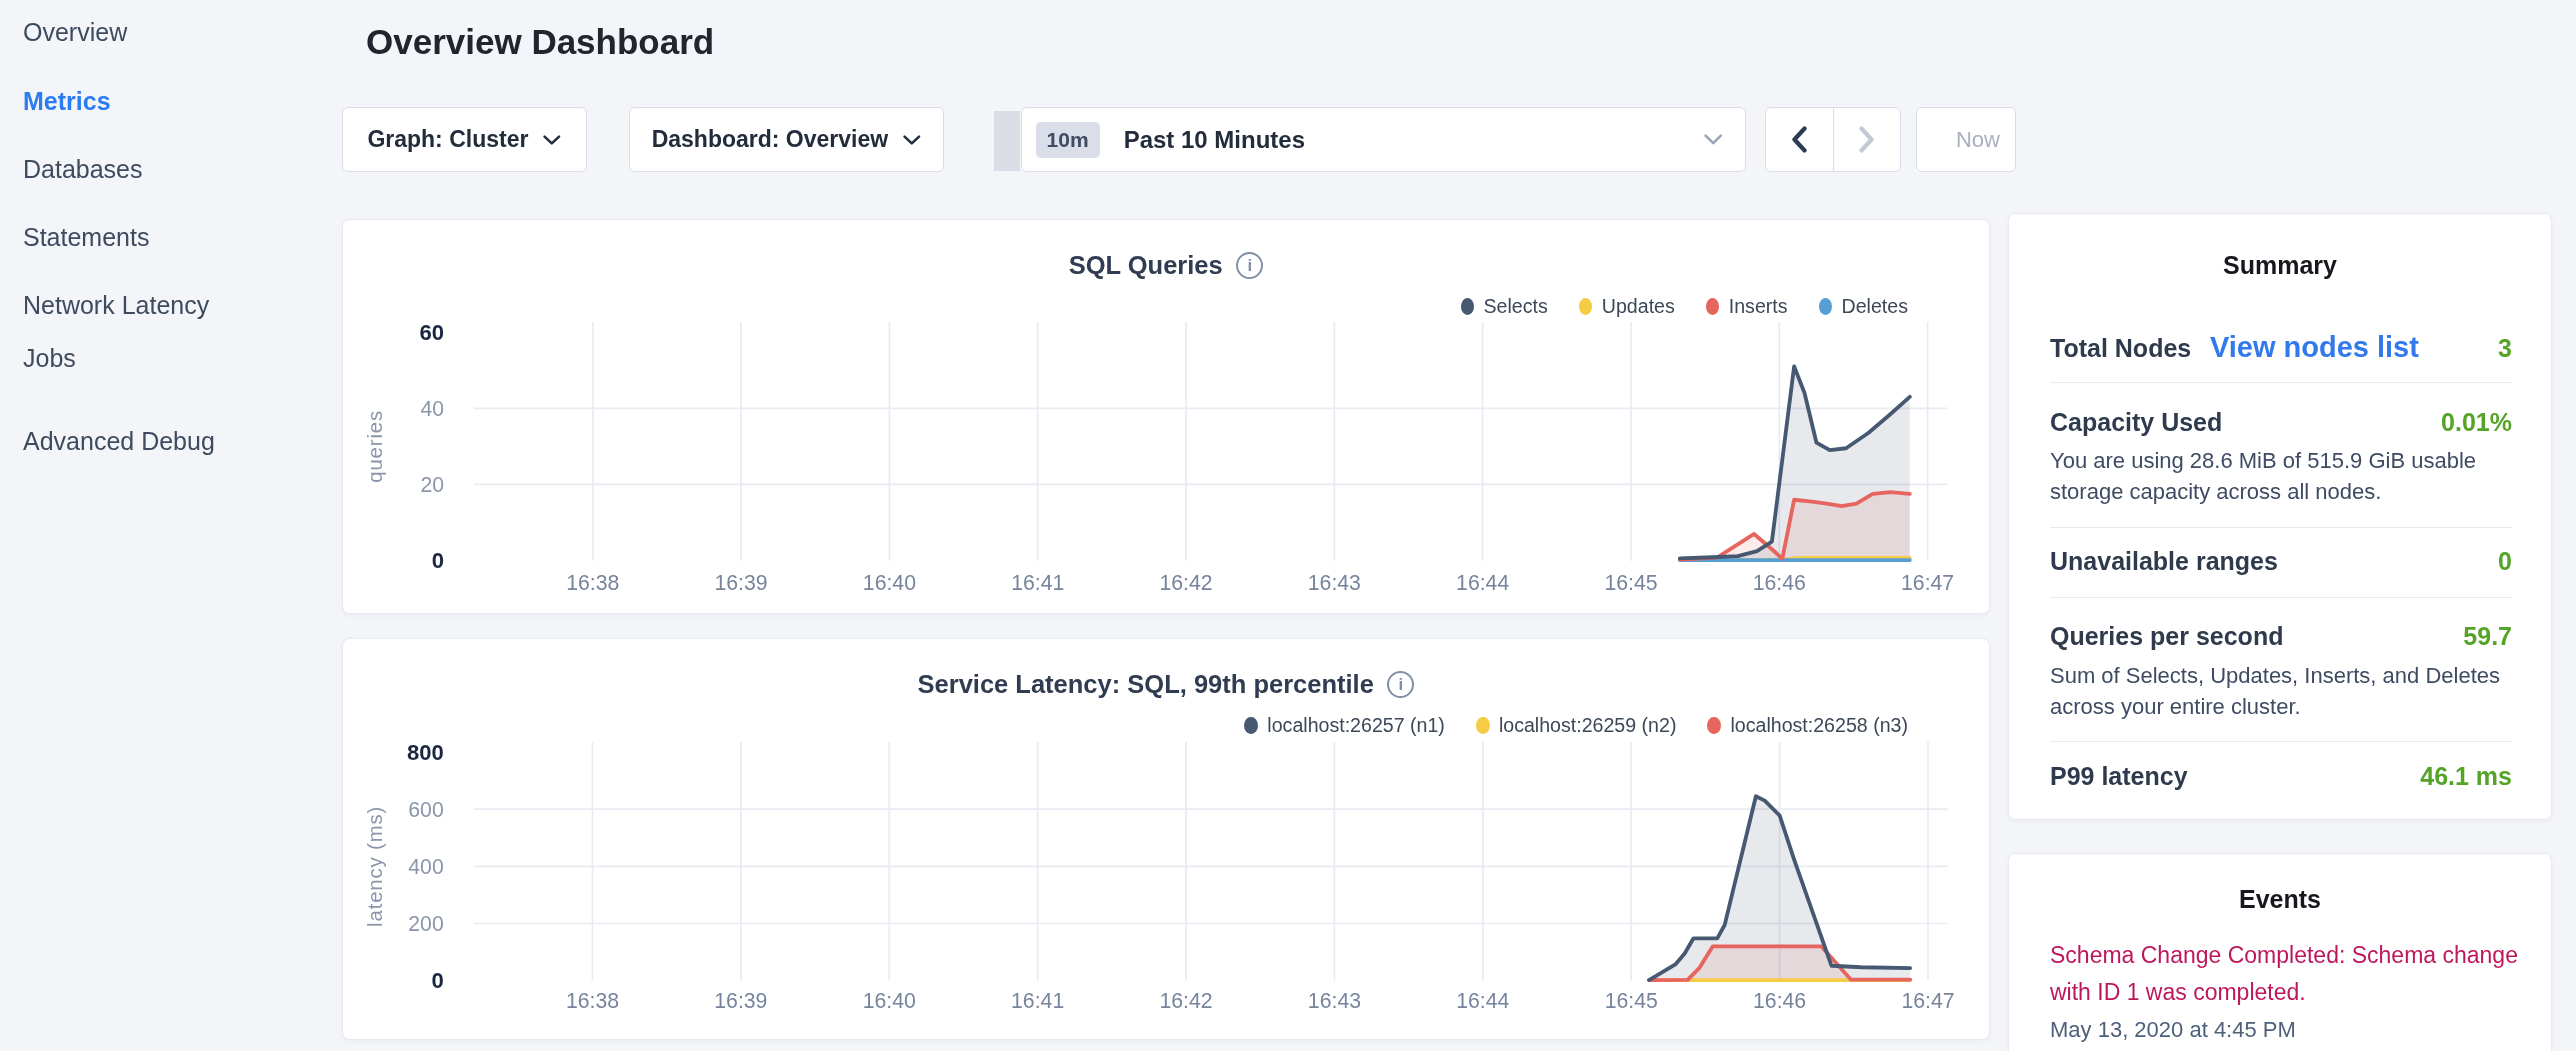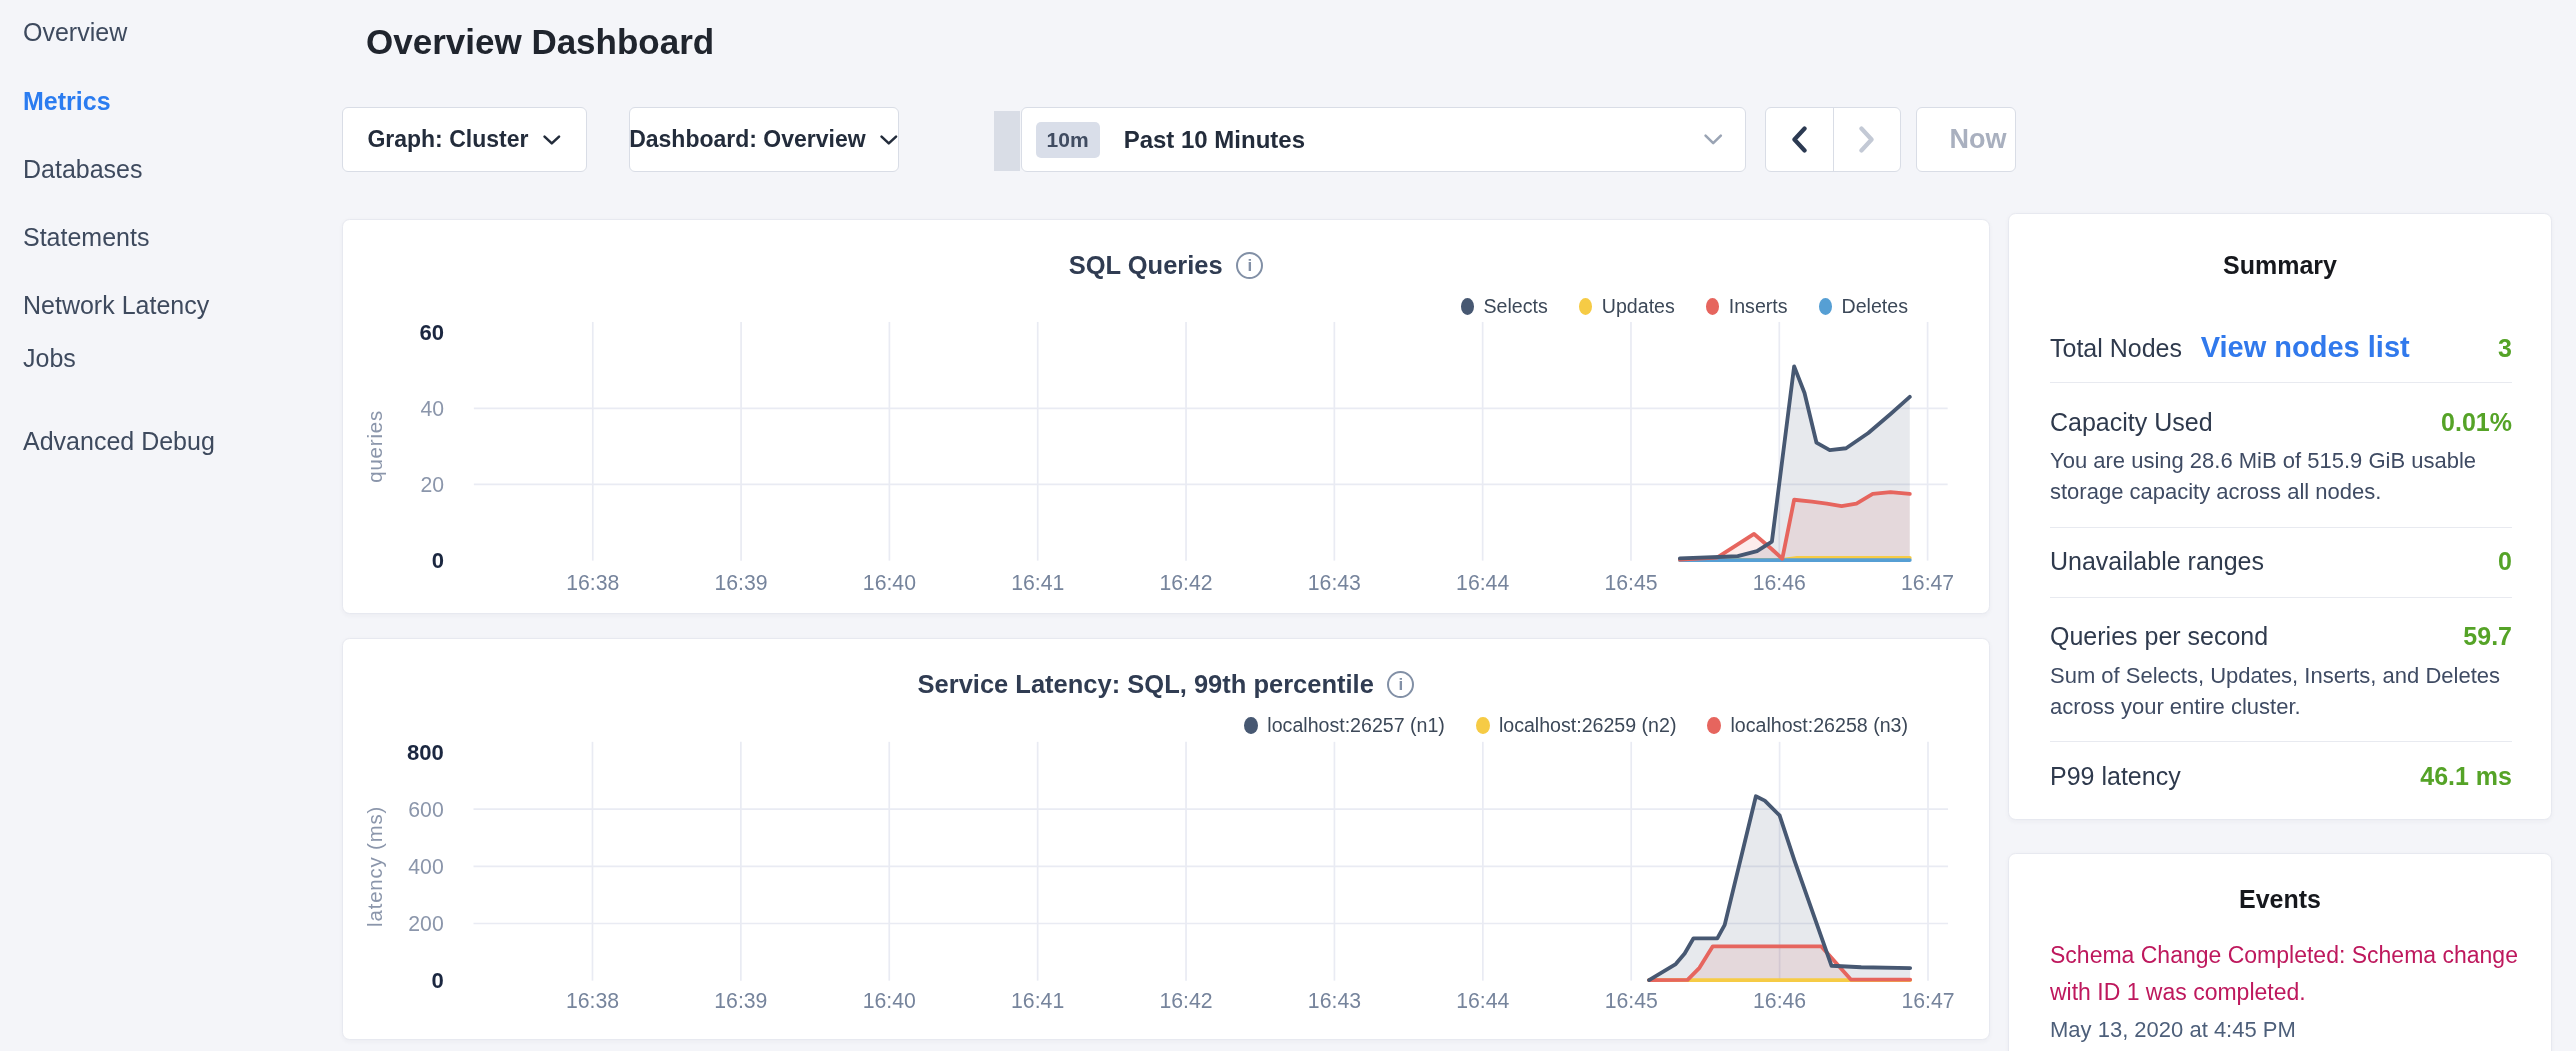--- a/index.html
+++ b/index.html
@@ -24,21 +24,21 @@
   .ctrl-label{font-size:23px;font-weight:700;color:#232c3b;white-space:nowrap;}
   .chev{margin-left:13.6px;display:inline-flex;}
   .divider-v{left:994px;top:111px;width:1.7px;height:60px;background:#d9dde6;}
   .time-box{left:1021px;width:725px;padding:0 22px 0 13.6px;box-sizing:border-box;}
   .time-badge{background:#d9dee9;border-radius:5.1px;padding:6px 11px;font-size:21px;font-weight:700;color:#404c61;margin-right:24px;}
   .time-label{font-size:24px;font-weight:700;color:#232c3b;flex:1;}
   .arrow-group{left:1765px;width:136px;padding:0;display:flex;}
   .arrow-cell{width:67px;height:100%;display:flex;align-items:center;justify-content:center;}
   .arrow-cell+.arrow-cell{border-left:1.7px solid #d9dde6;}
   .now-btn{left:1916px;width:100px;justify-content:center;}
-  .now-label{font-size:27px;font-weight:700;color:#a9b0bf;}
+  .now-label{font-size:22px;font-weight:400;color:#a9b0bf;}
   
   .panel{background:#fff;border:1.7px solid #e7e9f0;border-radius:7.7px;box-sizing:border-box;
          box-shadow:0 1.7px 4.3px rgba(40,50,80,0.04);}
   .chart-panel-0{left:342px;top:219px;width:1648px;height:395px;}
   .chart-panel-1{left:342px;top:638px;width:1648px;height:402px;}
   .chart-title-row{position:absolute;left:0;right:0;display:flex;align-items:center;justify-content:center;gap:13.6px;}
   .chart-title{font-size:25.5px;font-weight:700;color:#303c52;}
   .info-icon{width:27px;height:27px;border:2.6px solid #8290a6;border-radius:50%;
              display:inline-flex;align-items:center;justify-content:center;
              font-size:17px;font-weight:700;color:#8290a6;box-sizing:border-box;}
@@ -50,21 +50,21 @@
   svg text{font-family:"Liberation Sans", sans-serif;}
   .ytick{fill:#8b96ab;font-size:25px;}
   .ytick-bold{fill:#1b2740;font-size:26px;font-weight:700;}
   .xtick{fill:#76849c;font-size:25px;}
   .ylab{fill:#8b96ab;font-size:24px;letter-spacing:1px;}
   
   .summary-panel{left:2008px;top:213px;width:544px;height:607px;}
   .events-panel{left:2008px;top:853px;width:544px;height:323px;}
   .panel-title{position:absolute;left:0;right:0;text-align:center;font-size:25px;font-weight:700;color:#16181d;}
   .srow{position:absolute;left:41px;right:39px;display:flex;align-items:baseline;}
-  .srow-label{font-size:25px;font-weight:400;color:#2f3a4d;white-space:nowrap;}
+  .srow-label{font-size:25px;font-weight:700;color:#2f3a4d;white-space:nowrap;}
   .srow-link{font-size:29px;font-weight:700;color:#3179ec;margin-left:18.7px;cursor:pointer;white-space:nowrap;}
   .srow-value{font-size:25px;font-weight:700;color:#55a327;margin-left:auto;white-space:nowrap;}
   .srow-desc{position:absolute;left:41px;width:481px;font-size:22px;color:#3f4b63;line-height:31px;}
   .sdiv{position:absolute;left:41px;right:39px;height:0.9px;background:#e8eaf0;}
   .event-text{position:absolute;left:41px;width:476px;font-size:23px;color:#be185d;line-height:37px;}
   .event-time{position:absolute;left:41px;font-size:22px;color:#4d5f7a;}
 </style>
 </head>
 <body>
 
@@ -84,21 +84,21 @@
 
 <div class="abs ctrl" style="left:342px;width:245px;padding:0 27px;justify-content:center;">
   <span class="ctrl-label">Graph: Cluster</span>
   <span class="chev">
     <svg width="19.6" height="12" viewBox="0 0 23 14">
         <polyline points="3,3 11.5,11 20,3" fill="none" stroke="#232c3b" stroke-width="3" stroke-linecap="round" stroke-linejoin="round"></polyline>
       </svg>
   </span>
 </div>
 
-<div class="abs ctrl" style="left:629px;width:270px;padding:4px 27px;justify-content:center;">
+<div class="abs ctrl" style="left:629px;width:315px;padding:4px 27px;justify-content:center;">
   <span class="ctrl-label">Dashboard: Overview</span>
   <span class="chev">
     <svg width="19.6" height="12" viewBox="0 0 23 14">
         <polyline points="3,3 11.5,11 20,3" fill="none" stroke="#232c3b" stroke-width="3" stroke-linecap="round" stroke-linejoin="round"></polyline>
       </svg>
   </span>
 </div>
 
 <div class="abs divider-v"></div>
 

